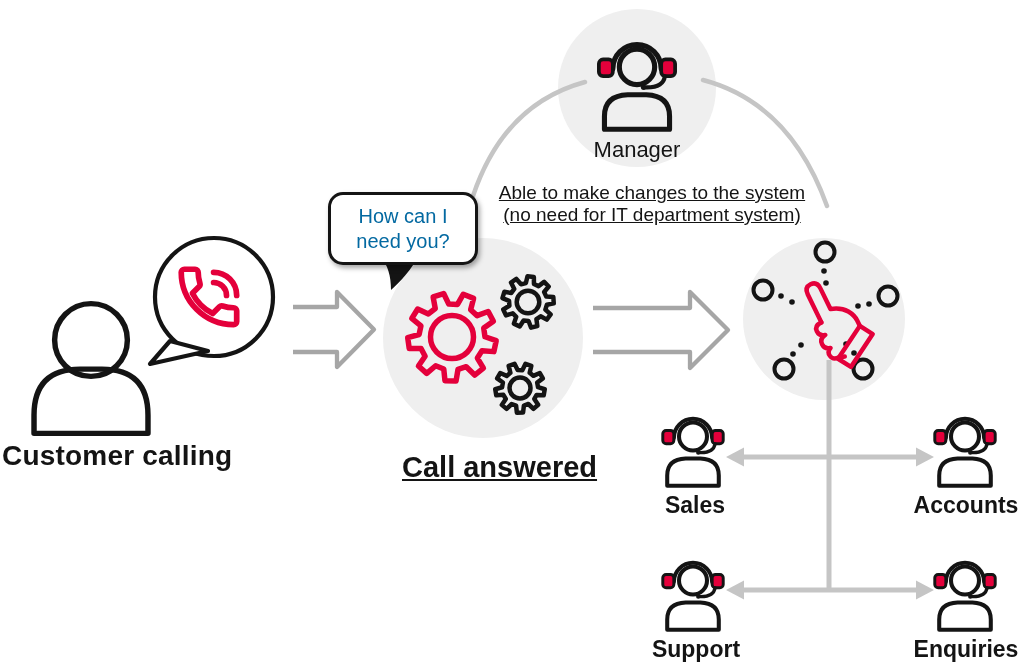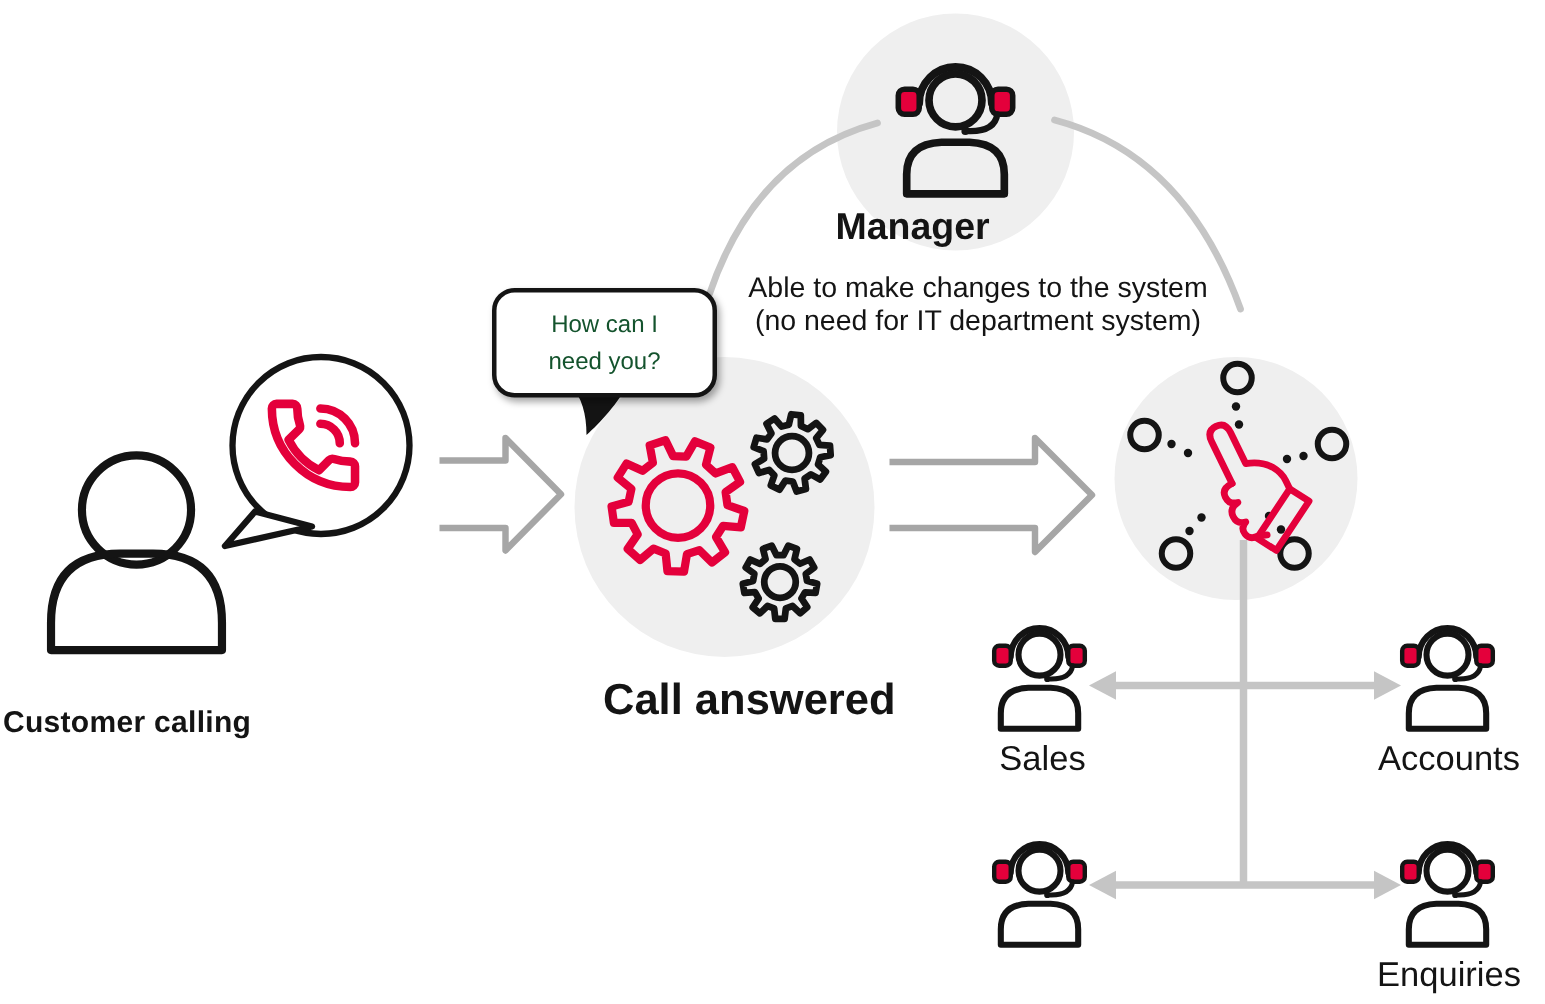--- a/index.html
+++ b/index.html
@@ -2,37 +2,37 @@
 <html><head>
 <meta charset="utf-8">
 <style>
   html,body{margin:0;padding:0;background:#fff;}
   .canvas{
     position:relative;width:1030px;height:669px;background:#ffffff;overflow:hidden;
     font-family:"Liberation Sans", sans-serif;color:#141414;
   }
   svg.layer{position:absolute;left:0;top:0;}
   .lbl{position:absolute;}
-  .lbl .line{display:block;}
+  .lbl .line{display:block;text-decoration:underline;}
   .bold{font-weight:700;}
-  #lbl-customer{left:2px;top:440px;font-size:20px;font-weight:700;letter-spacing:.2px;margin-top:31px;}
+  #lbl-customer{left:2px;top:440px;font-size:28px;font-weight:700;letter-spacing:.2px;}
   #lbl-ivr{left:402px;top:452px;font-size:29px;font-weight:700;line-height:30px;}
-  #lbl-manager{left:557px;top:137px;width:160px;text-align:left;font-size:25px;font-weight:700;}
+  #lbl-manager{left:557px;top:137px;width:160px;text-align:center;font-size:22px;font-weight:400;}
   #manager-note{left:452px;top:182px;width:400px;text-align:center;font-size:19px;font-weight:500;line-height:22px;}
-  .agent-lbl{position:absolute;width:140px;text-align:center;font-size:23px;font-weight:400;}
+  .agent-lbl{position:absolute;width:140px;text-align:center;font-size:23px;font-weight:700;}
   #lbl-agent-0{left:625px;top:492px;}
   #lbl-agent-1{left:896px;top:492px;}
   #lbl-agent-2{left:626px;top:636px;}
   #lbl-agent-3{left:896px;top:636px;}
   .speech{
     position:absolute;left:328px;top:192px;width:144px;height:67px;
     background:#ffffff;border:3px solid #141414;border-radius:15px;
     box-shadow:2px 3px 5px rgba(0,0,0,.35);
     display:flex;flex-direction:column;align-items:center;justify-content:center;
-    font-size:16px;line-height:25px;color:#14532d;
+    font-size:20px;line-height:25px;color:#0369a1;
   }
 </style>
 </head>
 <body>
 
 <div class="canvas">
 
   <svg class="layer" width="1030" height="669" viewBox="0 0 1030 669">
     <defs>
       <symbol id="sym-headset" viewBox="0 0 100 114">
@@ -150,14 +150,15 @@
 
   <div class="lbl" id="lbl-manager">Manager</div>
 
   <div class="lbl" id="manager-note">
     <span class="line">Able to make changes to the system</span>
     <span class="line">(no need for IT department system)</span>
   </div>
 
   <div class="agent-lbl" id="lbl-agent-0">Sales</div>
   <div class="agent-lbl" id="lbl-agent-1">Accounts</div>
+  <div class="agent-lbl" id="lbl-agent-2">Support</div>
   <div class="agent-lbl" id="lbl-agent-3">Enquiries</div>
 </div>
 
 </body></html>

